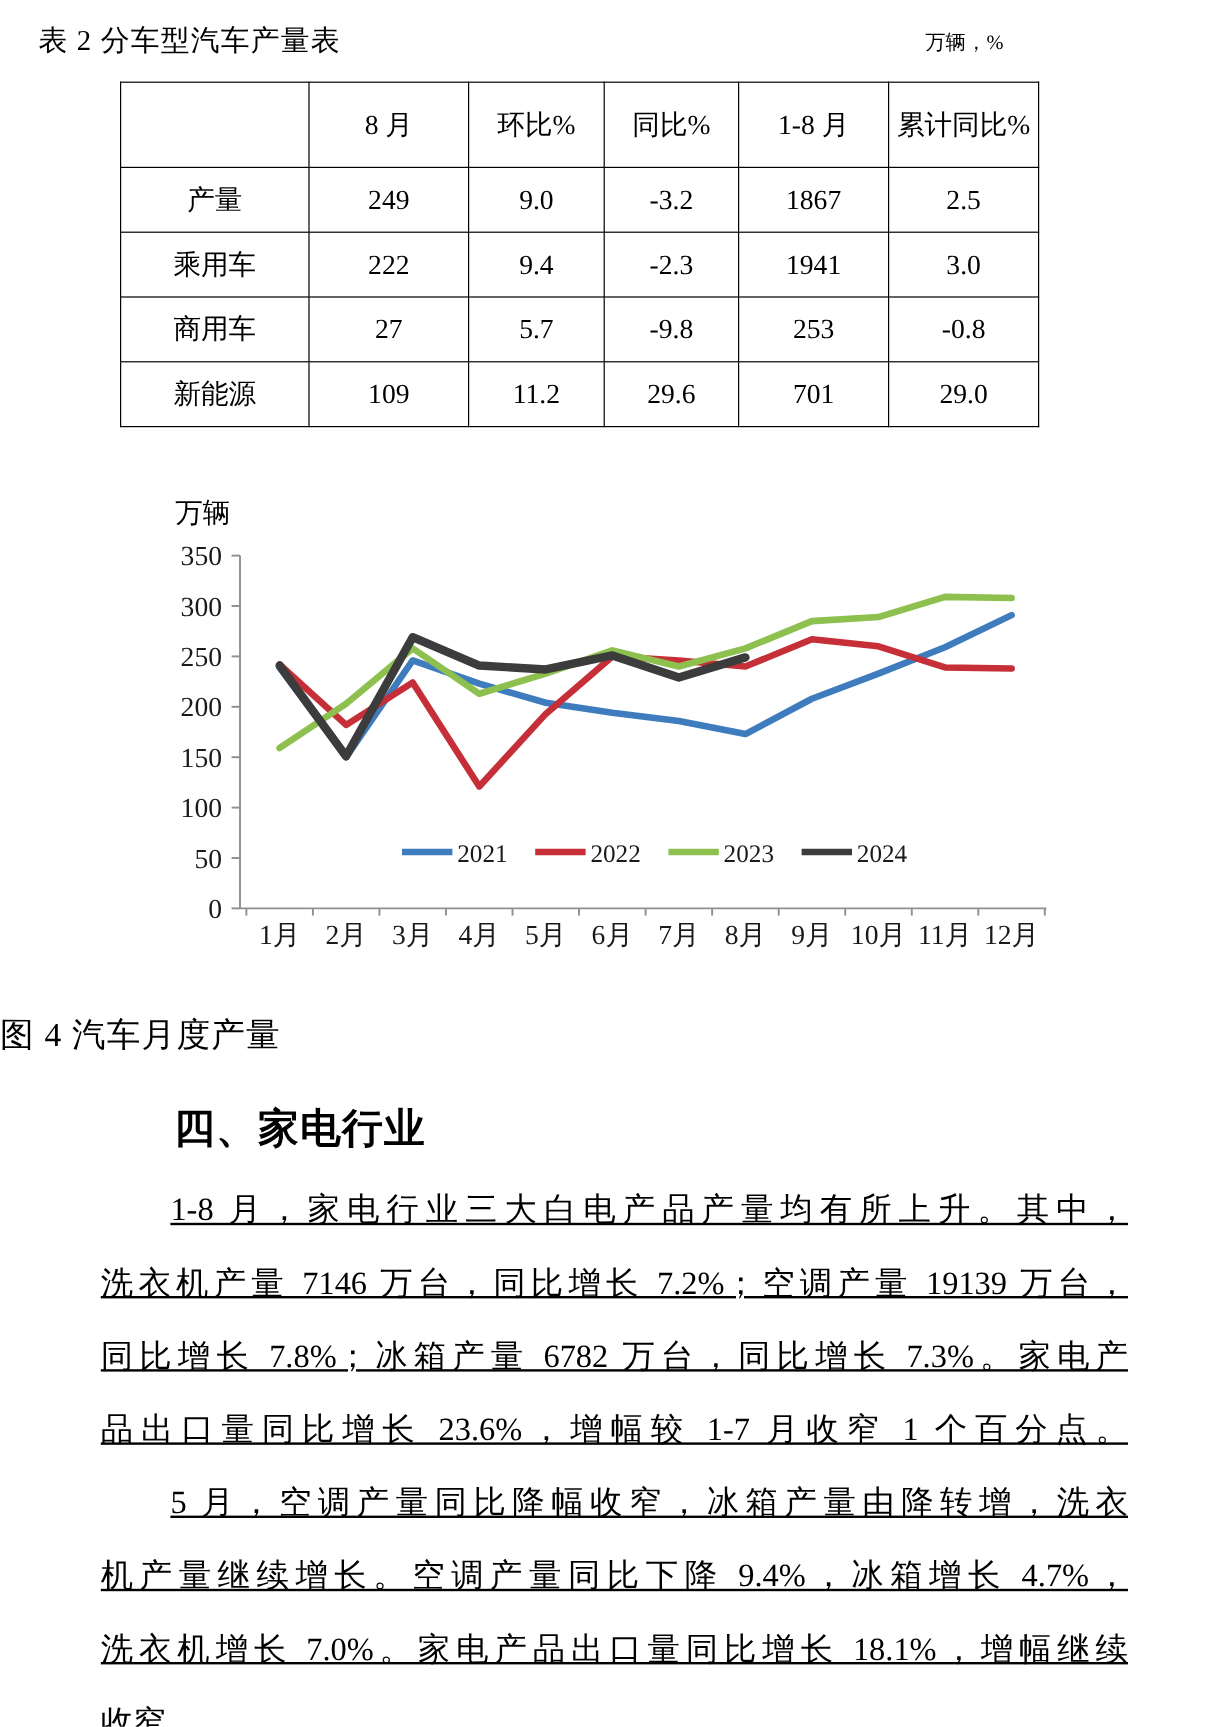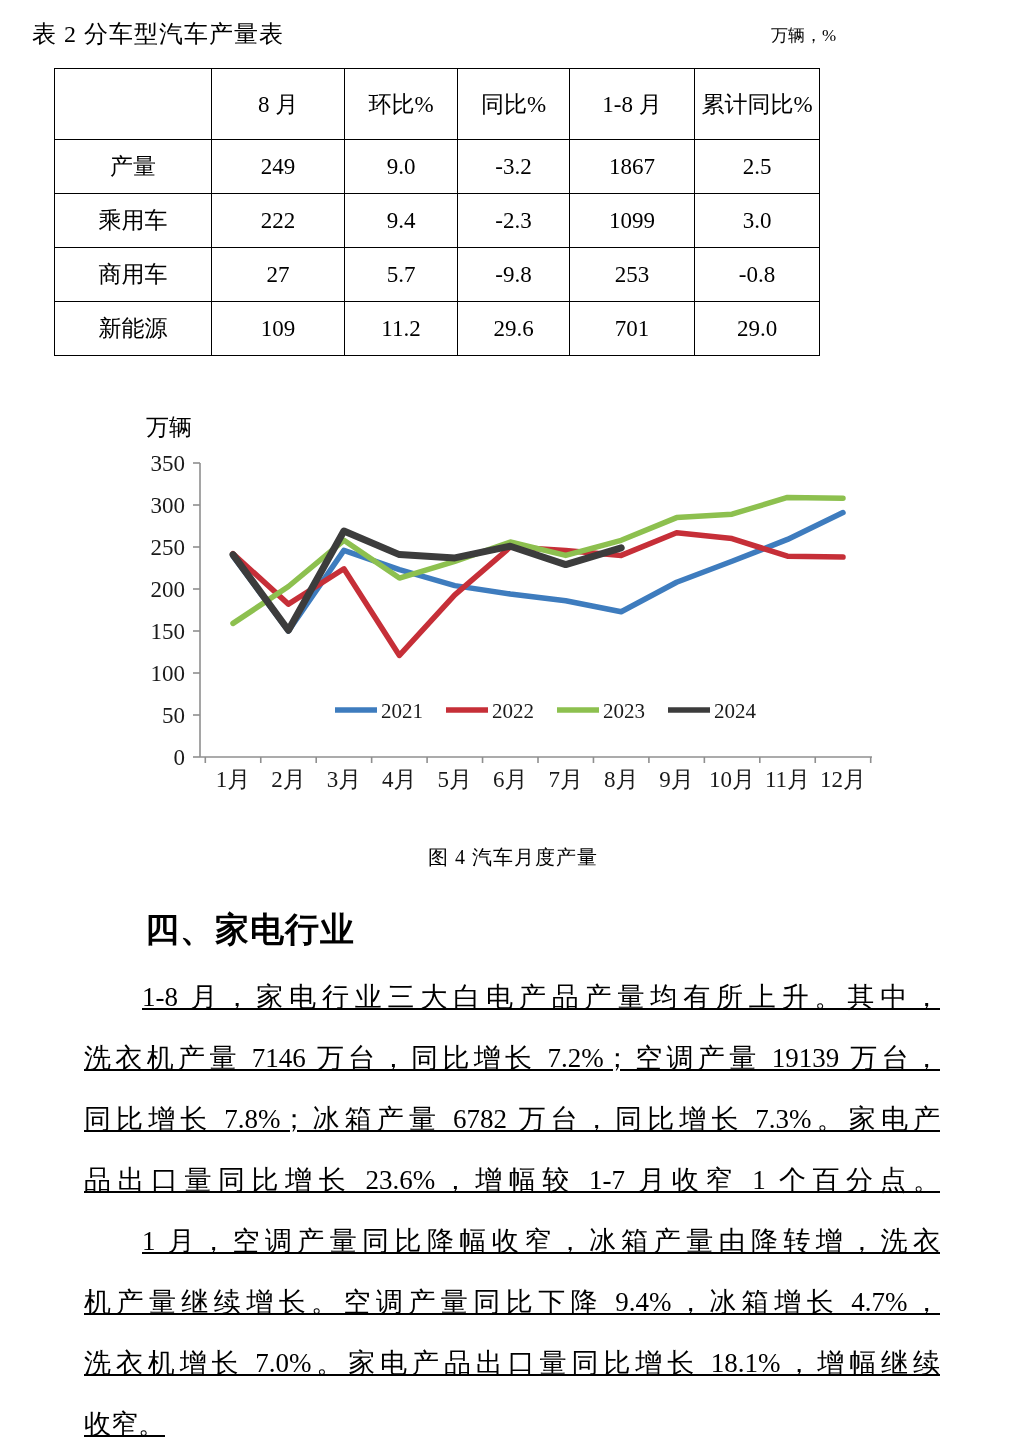--- a/index.html
+++ b/index.html
@@ -8,35 +8,35 @@
     background:#ffffff;
     font-family:"Liberation Serif", serif;
     color:#000;
     overflow:hidden;
     position:relative;
   }
   .title-row { position:relative; height:50px; padding-top:18px; }
   .table-title { text-align:left; font-size:24px; letter-spacing:1px;margin-left:32px; }
   .unit-note { position:absolute; left:771px; top:24px; font-size:17px; }
 
-  table.data-table { border-collapse:collapse; margin-left:54px; table-layout:fixed; }
+  table.data-table { border-collapse:collapse; margin-left:100px; table-layout:fixed; }
   table.data-table td {
     border:1.5px solid #000;
     text-align:center; vertical-align:middle;
     font-size:23px; padding:0;
   }
   tr.hdr td { height:70px; }
   tr.datarow td { height:53px; }
 
   .chart-wrap { position:relative; margin-top:54px; height:420px; }
   .chart-wrap svg { position:absolute; left:0; top:0; }
   .y-unit { position:absolute; left:146px; top:2px; font-size:23px; }
   svg text { font-family:"Liberation Serif", serif; fill:#1a1a1a; }
 
-  .fig-caption { text-align:center; font-size:20px; margin-top:14px; letter-spacing:1px; }
+  .fig-caption { text-align:left; font-size:28px; margin-top:14px; letter-spacing:1px; }
 
   .sec-heading {
     margin:36px 0 0 145px;
     font-family:"Liberation Sans", sans-serif;
     font-size:34px; font-weight:bold;
     letter-spacing:1px;
   }
   .paragraphs { margin:14px 86px 0 84px; font-size:27px; line-height:61px; }
   .para-line { text-align:justify; text-align-last:justify; text-justify:inter-character;text-decoration:underline; }
   .para-line.indent { text-indent:58px; }
@@ -74,21 +74,21 @@
       <td>9.0</td>
       <td>-3.2</td>
       <td>1867</td>
       <td>2.5</td>
     </tr>
     <tr class="datarow">
       <td>乘用车</td>
       <td>222</td>
       <td>9.4</td>
       <td>-2.3</td>
-      <td>1099</td>
+      <td>1941</td>
       <td>3.0</td>
     </tr>
     <tr class="datarow">
       <td>商用车</td>
       <td>27</td>
       <td>5.7</td>
       <td>-9.8</td>
       <td>253</td>
       <td>-0.8</td>
     </tr>
@@ -165,17 +165,17 @@
 </div>
 
 <div class="fig-caption">图 4  汽车月度产量</div>
 
 <div class="sec-heading">四、家电行业</div>
 <div class="paragraphs">
     <div class="para-line indent">1-8 月，家电行业三大白电产品产量均有所上升。其中，</div>
     <div class="para-line">洗衣机产量 7146 万台，同比增长 7.2%；空调产量 19139 万台，</div>
     <div class="para-line">同比增长 7.8%；冰箱产量 6782 万台，同比增长 7.3%。家电产</div>
     <div class="para-line">品出口量同比增长 23.6%，增幅较 1-7 月收窄 1 个百分点。</div>
-    <div class="para-line indent">1 月，空调产量同比降幅收窄，冰箱产量由降转增，洗衣</div>
+    <div class="para-line indent">5 月，空调产量同比降幅收窄，冰箱产量由降转增，洗衣</div>
     <div class="para-line">机产量继续增长。空调产量同比下降 9.4%，冰箱增长 4.7%，</div>
     <div class="para-line">洗衣机增长 7.0%。家电产品出口量同比增长 18.1%，增幅继续</div>
     <div class="para-line last">收窄。</div>
   </div>
 
 </body></html>

